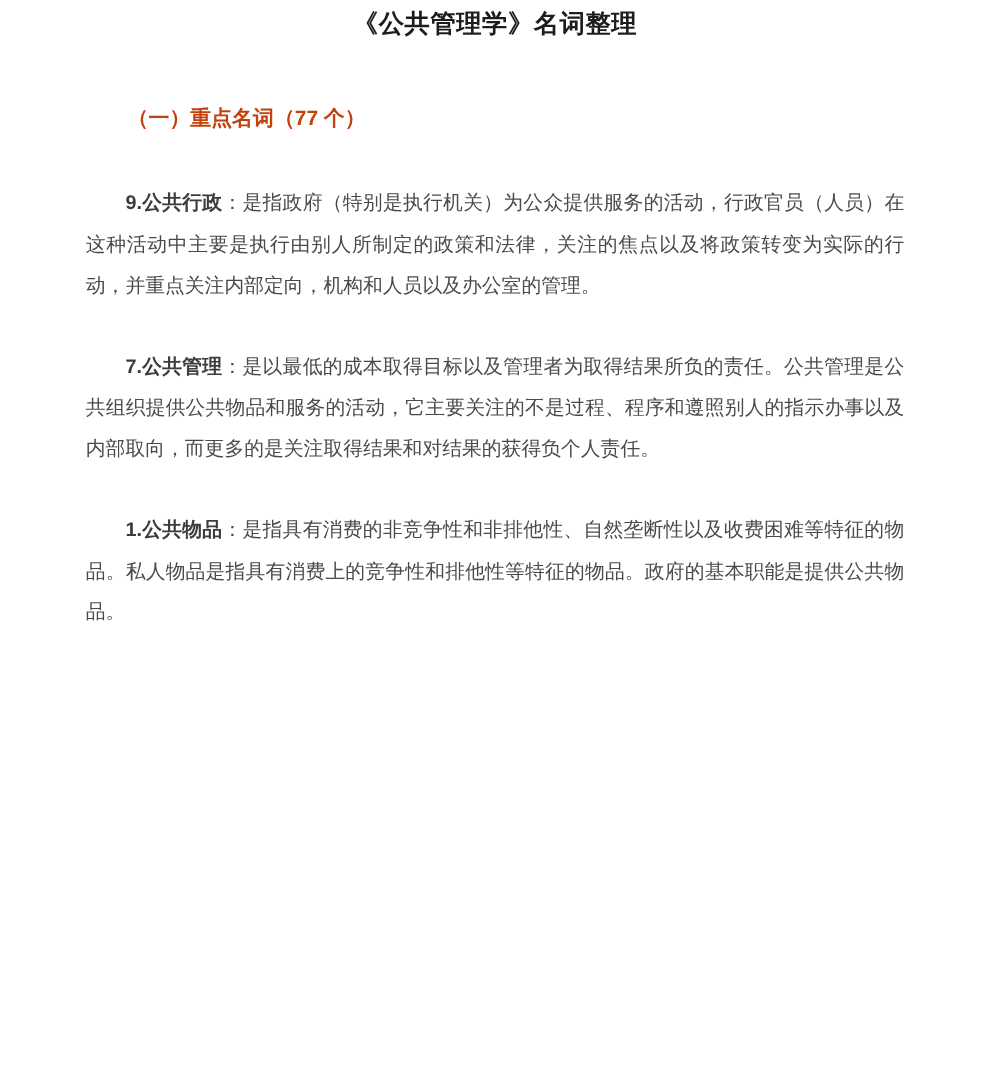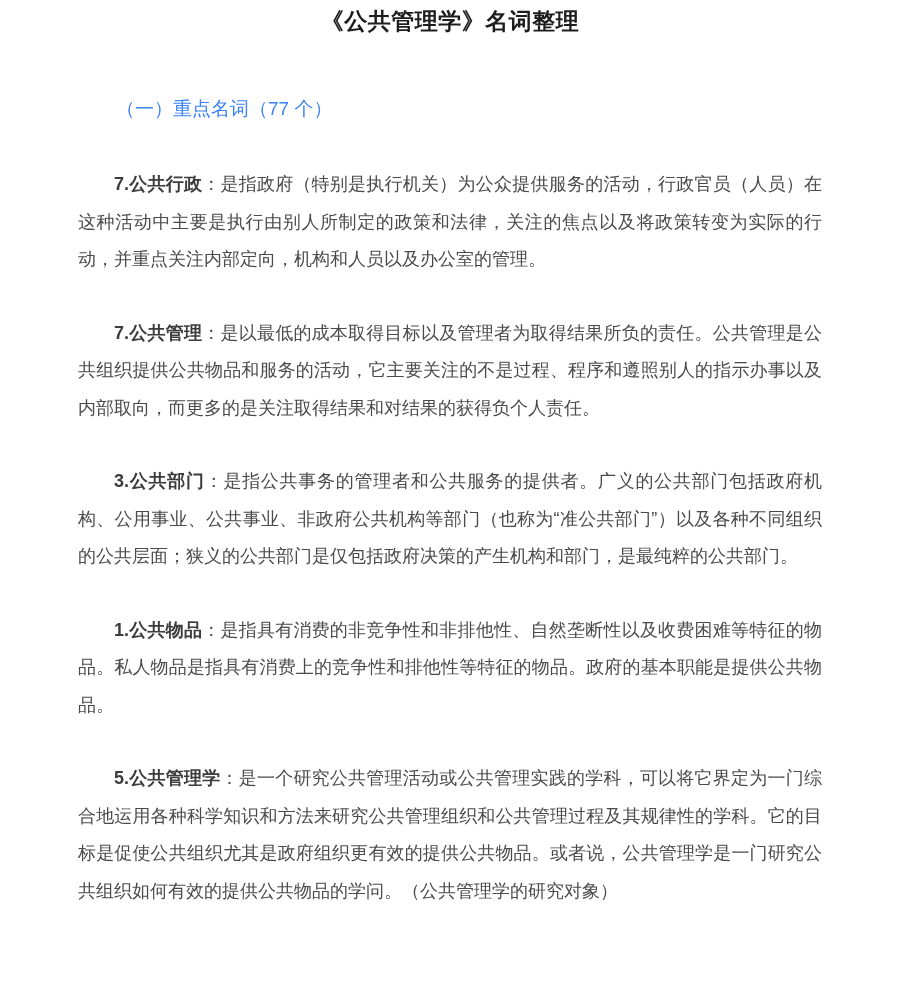--- a/index.html
+++ b/index.html
@@ -25,23 +25,23 @@
     font-size: 23px;
     font-weight: 700;
     line-height: 30px;
     text-align: center;
     color: #1d1d1d;
     letter-spacing: 0.5px;
   }
   .section-heading {
     margin: 58px 0 0 0;
     font-size: 19px;
-    font-weight: 400;
+    font-weight: 700;
     line-height: 30px;
-    color: #3b82f6;
+    color: #c2410c;
     text-indent: 2em;
   }
   .term-para {
     margin: 36px 0 0 0;
     font-size: 18px;
     line-height: 37.5px;
     color: #4a4a4a;
     text-align: justify;
     text-indent: 2em;
     word-break: break-all;
@@ -57,32 +57,26 @@
 </head>
 <body>
 
 <div class="doc">
 
   <h1 class="doc-title">《公共管理学》名词整理</h1>
 
   <h2 class="section-heading">（一）重点名词（77 个）</h2>
 
   <p class="term-para first">
-    <strong class="term-label">7.公共行政</strong><span>：是指政府（特别是执行机关）为公众提供服务的活动，行政官员（人员）在这种活动中主要是执行由别人所制定的政策和法律，关注的焦点以及将政策转变为实际的行动，并重点关注内部定向，机构和人员以及办公室的管理。</span>
+    <strong class="term-label">9.公共行政</strong><span>：是指政府（特别是执行机关）为公众提供服务的活动，行政官员（人员）在这种活动中主要是执行由别人所制定的政策和法律，关注的焦点以及将政策转变为实际的行动，并重点关注内部定向，机构和人员以及办公室的管理。</span>
   </p>
 
   <p class="term-para">
     <strong class="term-label">7.公共管理</strong><span>：是以最低的成本取得目标以及管理者为取得结果所负的责任。公共管理是公共组织提供公共物品和服务的活动，它主要关注的不是过程、程序和遵照别人的指示办事以及内部取向，而更多的是关注取得结果和对结果的获得负个人责任。</span>
   </p>
 
-  <p class="term-para">
-    <strong class="term-label">3.公共部门</strong><span>：是指公共事务的管理者和公共服务的提供者。广义的公共部门包括政府机构、公用事业、公共事业、非政府公共机构等部门（也称为“准公共部门”）以及各种不同组织的公共层面；狭义的公共部门是仅包括政府决策的产生机构和部门，是最纯粹的公共部门。</span>
-  </p>
 
   <p class="term-para">
     <strong class="term-label">1.公共物品</strong><span>：是指具有消费的非竞争性和非排他性、自然垄断性以及收费困难等特征的物品。私人物品是指具有消费上的竞争性和排他性等特征的物品。政府的基本职能是提供公共物品。</span>
   </p>
 
-  <p class="term-para">
-    <strong class="term-label">5.公共管理学</strong><span>：是一个研究公共管理活动或公共管理实践的学科，可以将它界定为一门综合地运用各种科学知识和方法来研究公共管理组织和公共管理过程及其规律性的学科。它的目标是促使公共组织尤其是政府组织更有效的提供公共物品。或者说，公共管理学是一门研究公共组织如何有效的提供公共物品的学问。（公共管理学的研究对象）</span>
-  </p>
 
 </div>
 
 </body></html>

